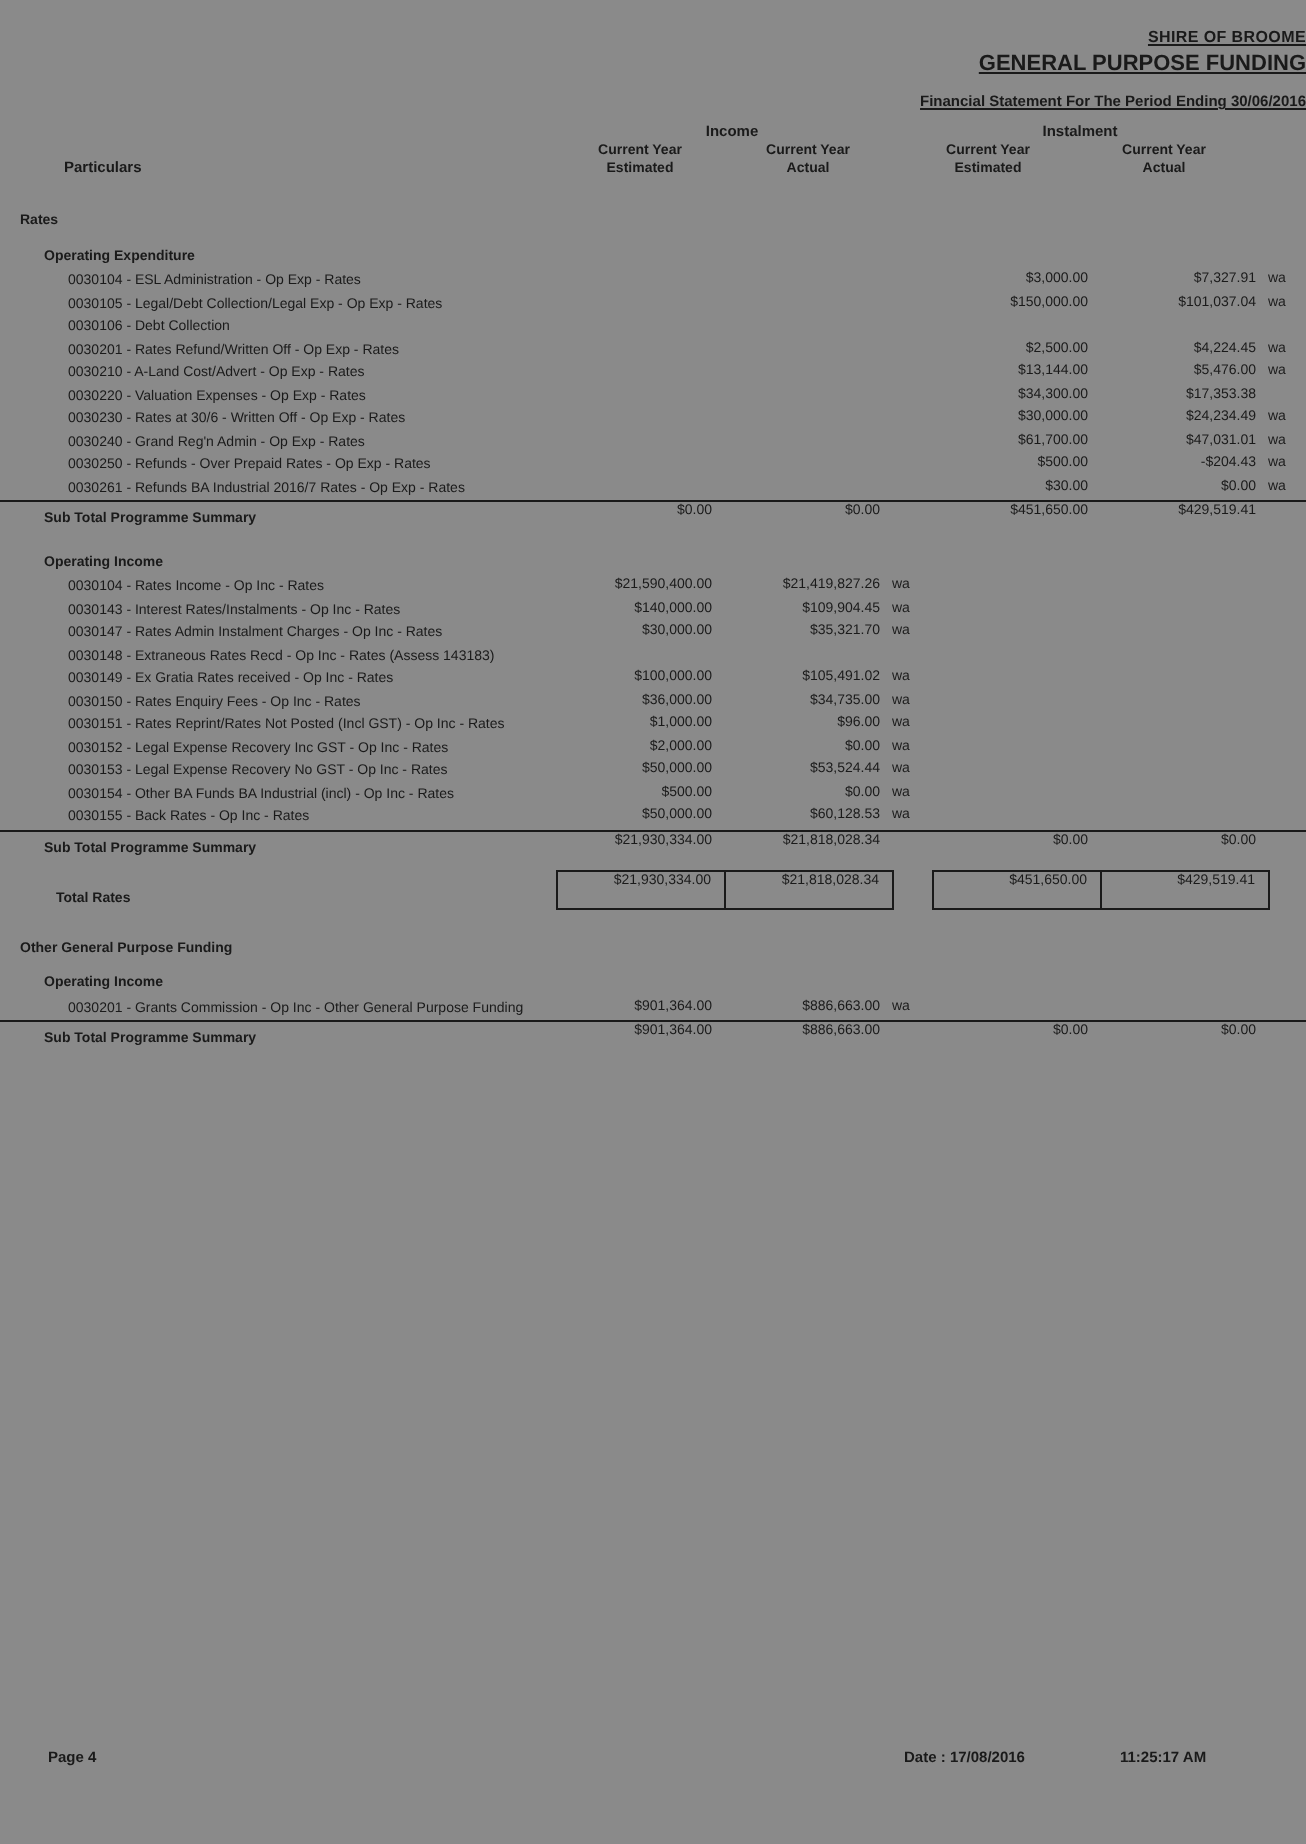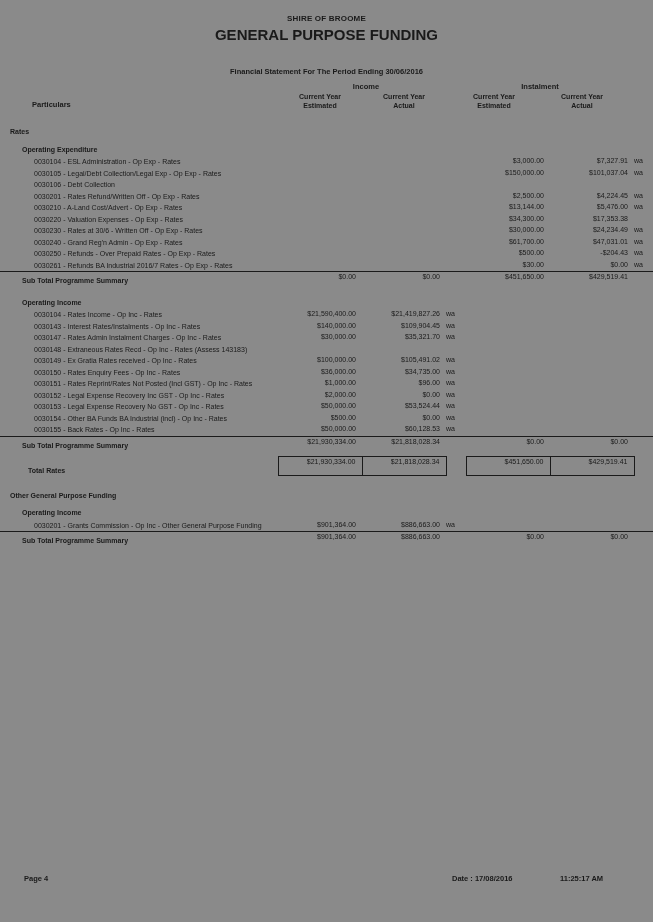--- a/index.html
+++ b/index.html
@@ -11,27 +11,28 @@
     position: relative;
     width: 653px;
     height: 922px;
     background: #8a8a8a;
     color: #1a1a1a;
     font-family: "Liberation Sans", sans-serif;
     font-size: 7.5px;
     overflow: hidden;
   }
   .hdr {
-    text-align: center;
-    font-weight: bold;
+    text-align: right;
+    font-weight: bold;
+    text-decoration: underline;
   }
   .hdr-line1 { margin-top: 14px; font-size: 8px; letter-spacing: .2px; }
   .hdr-line2 { margin-top: 2px; font-size: 7.5px; }
-  .hdr-line3 { margin-top: 3px; font-size: 15px; }
-  .hdr-line4 { margin-top: 24px; font-size: 7.5px; }
+  .hdr-line3 { margin-top: 3px; font-size: 11px; }
+  .hdr-line4 { margin-top: 8px; font-size: 7.5px; }
 
   .colhdr {
     position: relative;
     height: 34px;
     margin-top: 6px;
   }
   .colhdr .grp {
     position: absolute;
     font-weight: bold;
     font-size: 7.5px;

